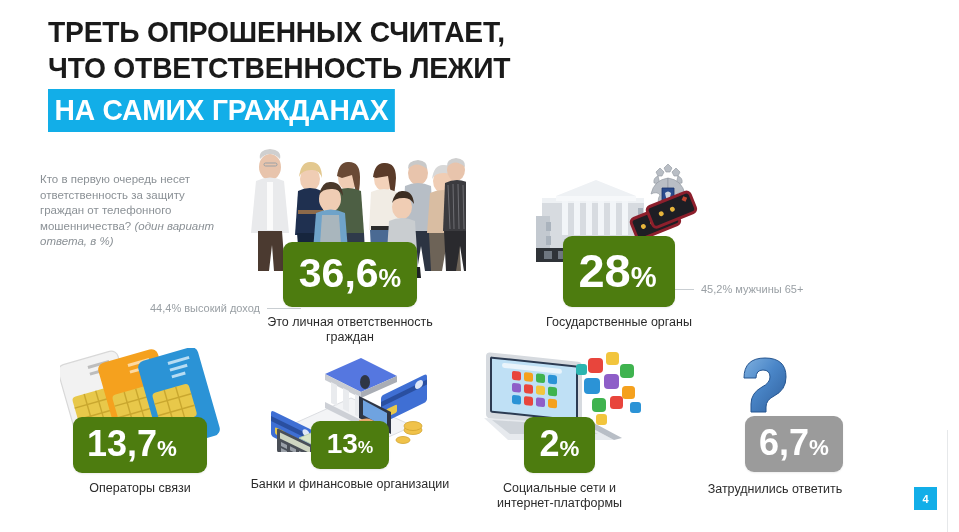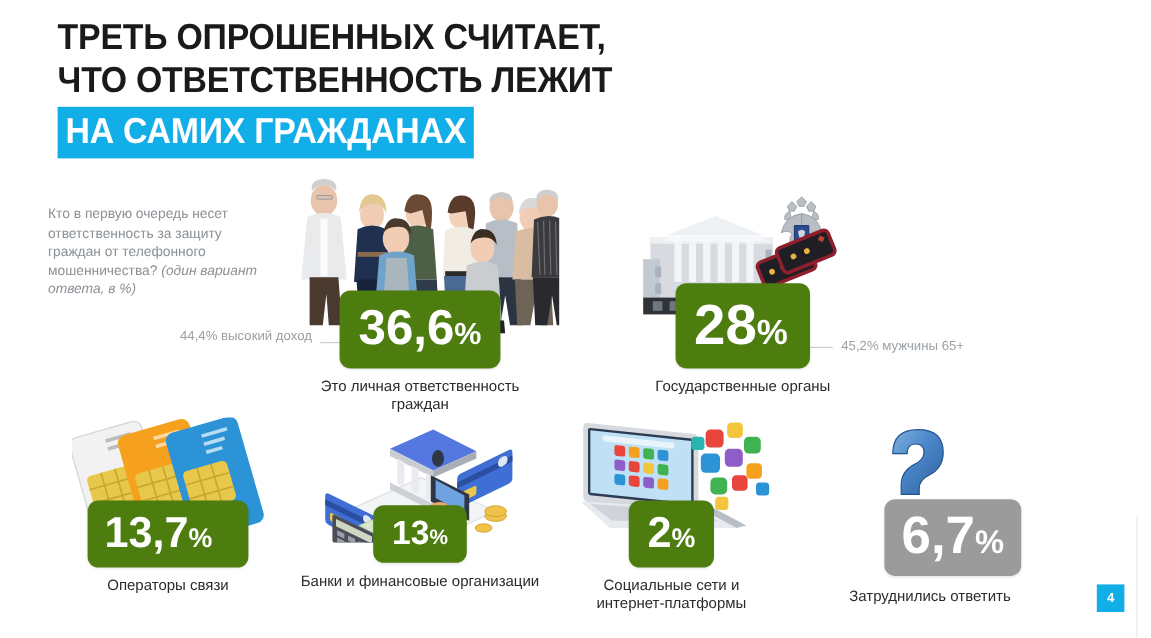--- a/index.html
+++ b/index.html
@@ -192,21 +192,21 @@
       </svg>
     </div>
     <div style="margin-top:-36px;position:relative;z-index:3;">
       <span class="badge" style="font-size:41px;padding:11px 16px 13px 16px;">
         <span>36,6</span><span class="pct">%</span>
       </span>
     </div>
     <div class="caption" style="margin-top:8px;padding:0 16px;">Это личная ответственность граждан</div>
   </div>
 
-  <div class="note" style="left:150px;top:274px;align-items:flex-end;">
+  <div class="note" style="left:150px;top:302px;">
     <span>44,4% высокий доход</span>
     <span class="lead"></span>
   </div>
 
   <div class="stat" style="left:508px;top:160px;width:222px;">
     <div class="art gov">
       <svg viewBox="0 0 170 108" width="170" height="108" aria-hidden="true">
 
         <rect x="8" y="38" width="102" height="58" fill="#d7dbe0"></rect>
         <rect x="8" y="38" width="102" height="5" fill="#eef1f4"></rect>
@@ -497,21 +497,21 @@
             <stop offset="100%" stop-color="#2f5f9c"></stop>
           </linearGradient>
         </defs>
         <g transform="translate(14,4)">
           <path d="M10 22 q0 -20 21 -20 q21 0 21 19 q0 13 -12 19 q-8 4 -8 11 l0 5 -15 0 l0 -8 q0 -11 11 -17 q8 -4 8 -10 q0 -7 -7 -7 q-7 0 -7 8 z" fill="url(#qg)" stroke="#24548f" stroke-width="1"></path>
           <rect x="17" y="66" width="15" height="15" rx="1.5" fill="url(#qg)" stroke="#24548f" stroke-width="1"></rect>
         </g>
       </svg>
     </div>
     <div style="margin-top:-36px;margin-left:38px;position:relative;z-index:3;">
-      <span class="badge gray" style="font-size:44px;padding:9px 14px 11px 14px;">
+      <span class="badge gray" style="font-size:36px;padding:9px 14px 11px 14px;">
         <span>6,7</span><span class="pct">%</span>
       </span>
     </div>
     <div class="caption" style="margin-top:10px;">Затруднились ответить</div>
   </div>
 
   <div class="edge-line"></div>
   <div class="pagenum">4</div>
 
 </div>

